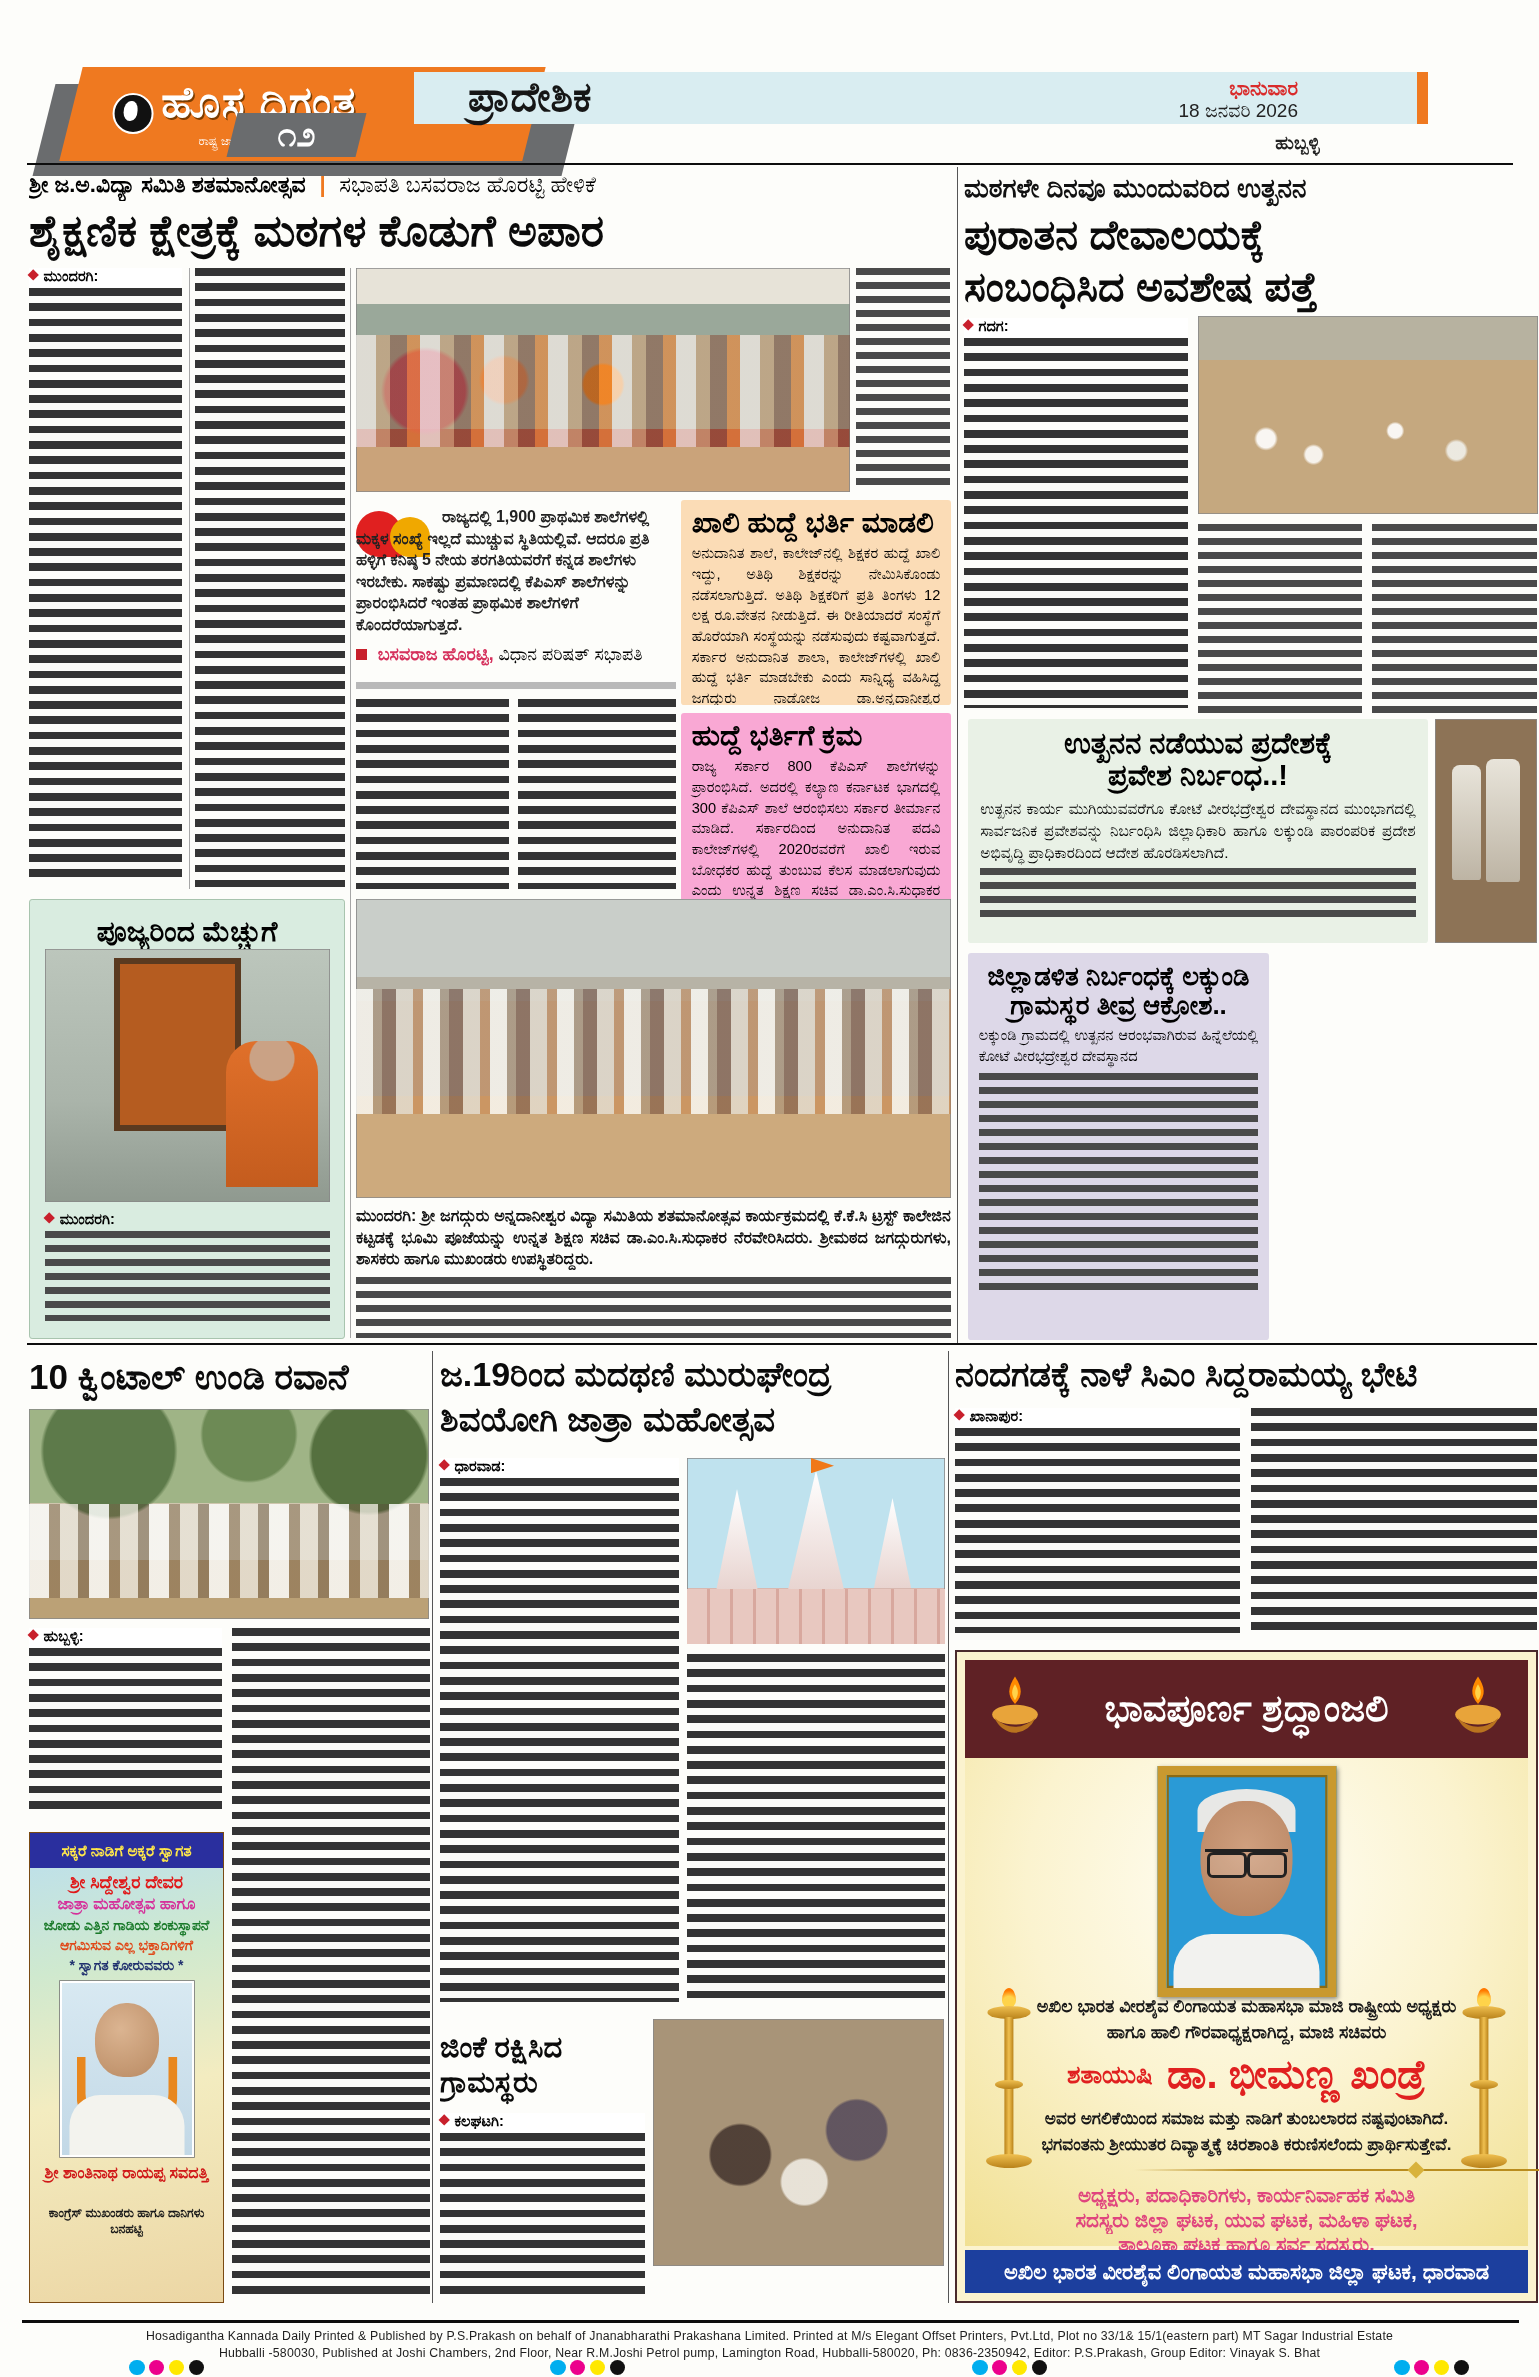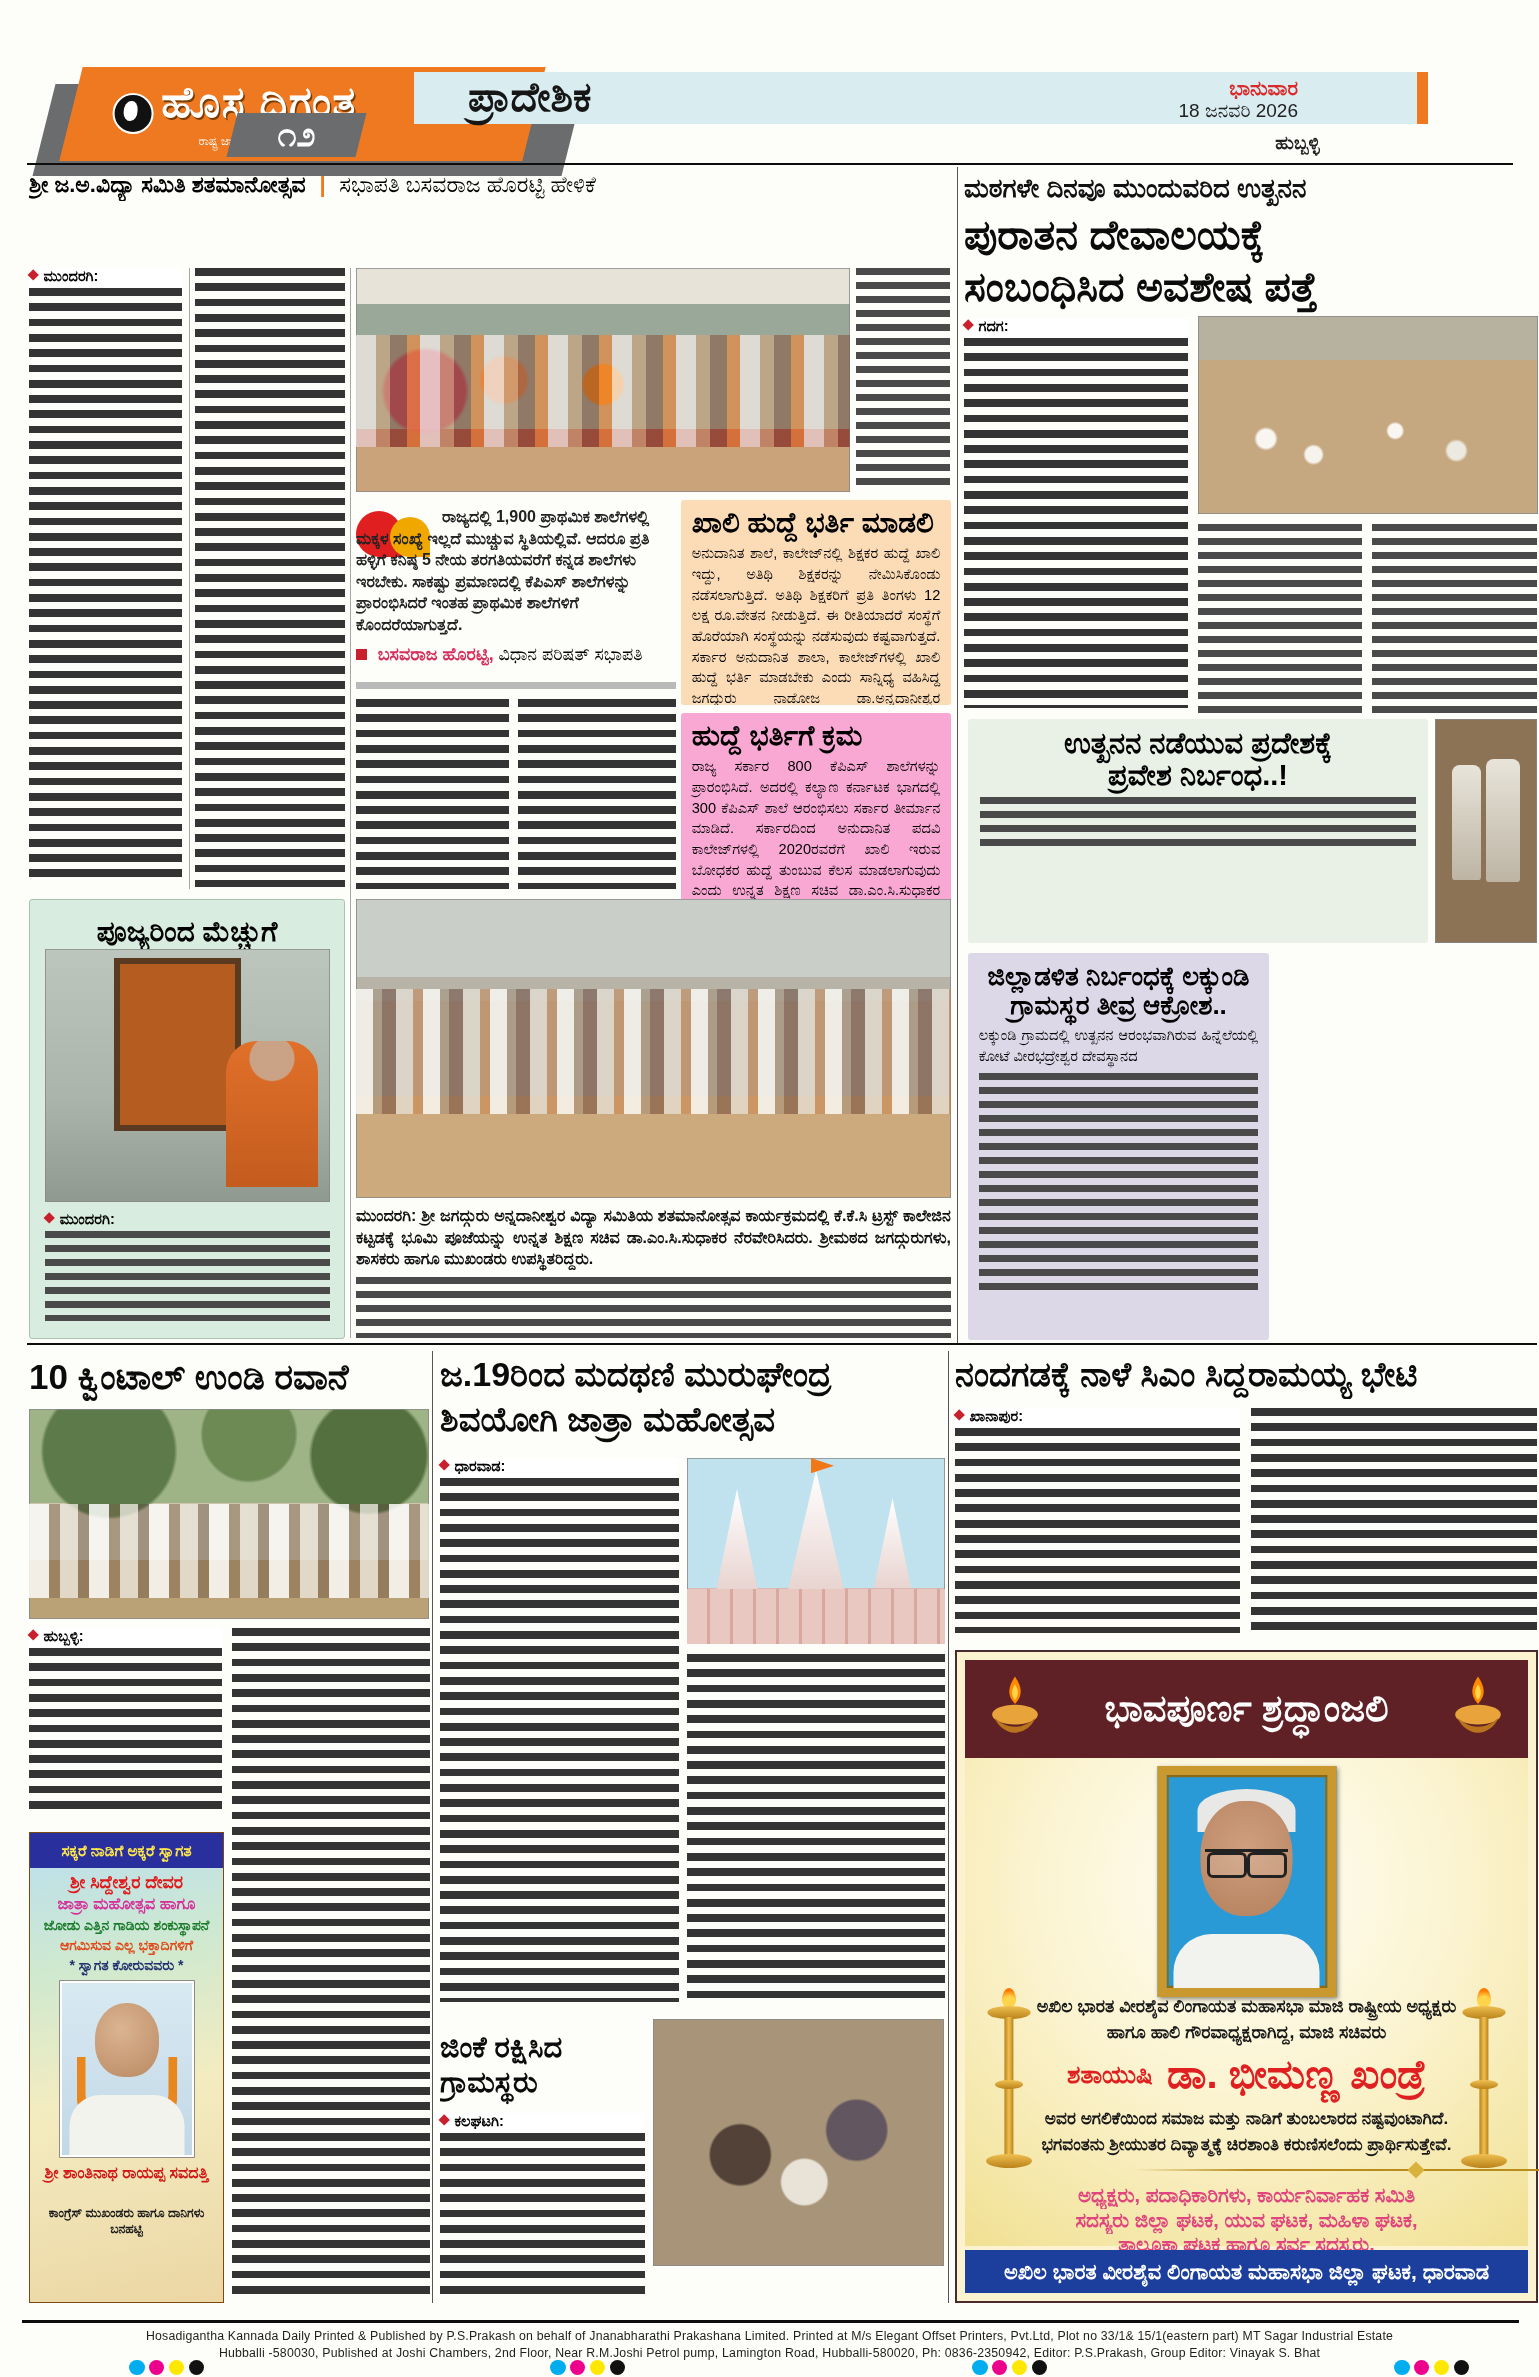--- a/index.html
+++ b/index.html
@@ -114,20 +114,21 @@
     <div class="abs" style="right:0;top:0;width:11.5px;height:52px;background:#ef7920;"></div>
   </div>
   <div class="abs b ctr" style="left:1240px;top:132px;width:115px;font-size:18.4px;color:#222;">ಹುಬ್ಬಳ್ಳಿ</div>
   <div class="abs hrule" style="left:27px;top:163px;width:1486px;height:2.3px;"></div>
 
   <div class="abs ov" style="left:29px;top:172px;width:920px;height:29px;font-size:22px;">
     <span class="b">ಶ್ರೀ ಜ.ಅ.ವಿದ್ಯಾ ಸಮಿತಿ ಶತಮಾನೋತ್ಸವ</span>
     <span class="b" style="color:#ef7920;padding:0 7.7px;">|</span>
     <span>ಸಭಾಪತಿ ಬಸವರಾಜ ಹೊರಟ್ಟಿ ಹೇಳಿಕೆ</span>
   </div>
+  <div class="abs b ov" style="left:29px;top:201px;width:922px;height:61px;font-size:44px;line-height:60px;color:#0b0b0b;">ಶೈಕ್ಷಣಿಕ ಕ್ಷೇತ್ರಕ್ಕೆ ಮಠಗಳ ಕೊಡುಗೆ ಅಪಾರ</div>
 
   <div class="abs vrule" style="left:189px;top:268px;height:621px;"></div>
   <div class="abs vrule" style="left:350px;top:268px;height:1070px;"></div>
   <div class="abs vrule" style="left:957px;top:167px;height:1176px;background:#555;"></div>
 
   <div class="abs" style="left:29px;top:268px;width:153px;height:621px;">
     <div class="dateline-row"><span class="diamond"></span><span class="b">ಮುಂದರಗಿ:</span></div>
     <div class="sim" style="height:595px;"></div>
   </div>
   <div class="abs sim" style="left:195px;top:268px;width:150px;height:619px;"></div>
@@ -182,20 +183,21 @@
     <div class="dateline-row"><span class="diamond"></span><span class="b">ಗದಗ:</span></div>
     <div class="sim" style="height:370px;"></div>
   </div>
   <div class="abs photo photo-excav" style="left:1198px;top:316px;width:340px;height:198px;"></div>
   <div class="abs sim lt" style="left:1198px;top:524px;width:164px;height:189px;"></div>
   <div class="abs sim lt" style="left:1372px;top:524px;width:165px;height:189px;"></div>
 
   <div class="abs softbox ov" style="left:968px;top:719px;width:460px;height:224px;background:#e9f1e6;padding:9.2px 12.3px;box-sizing:border-box;">
     <div class="boxtitle ctr" style="font-size:29px;">ಉತ್ಖನನ ನಡೆಯುವ ಪ್ರದೇಶಕ್ಕೆ</div>
     <div class="boxtitle ctr" style="font-size:29px;">ಪ್ರವೇಶ ನಿರ್ಬಂಧ..!</div>
+    <div class="boxbody" style="margin-top:6.1px;font-size:15.3px;">ಉತ್ಖನನ ಕಾರ್ಯ ಮುಗಿಯುವವರೆಗೂ ಕೋಟೆ ವೀರಭದ್ರೇಶ್ವರ ದೇವಸ್ಥಾನದ ಮುಂಭಾಗದಲ್ಲಿ ಸಾರ್ವಜನಿಕ ಪ್ರವೇಶವನ್ನು ನಿರ್ಬಂಧಿಸಿ ಜಿಲ್ಲಾಧಿಕಾರಿ ಹಾಗೂ ಲಕ್ಕುಂಡಿ ಪಾರಂಪರಿಕ ಪ್ರದೇಶ ಅಭಿವೃದ್ಧಿ ಪ್ರಾಧಿಕಾರದಿಂದ ಆದೇಶ ಹೊರಡಿಸಲಾಗಿದೆ.</div>
     <div class="sim lt" style="height:54px;margin-top:4.6px;"></div>
   </div>
   <div class="abs photo photo-stone" style="left:1435px;top:719px;width:102px;height:224px;">
     <div class="stone" style="left:17px;top:46px;width:29px;height:115px;"></div>
     <div class="stone" style="left:51px;top:40px;width:34px;height:123px;"></div>
   </div>
 
   <div class="abs softbox ov" style="left:968px;top:953px;width:301px;height:387px;background:#ddd8e8;padding:9.2px 10.7px;box-sizing:border-box;">
     <div class="boxtitle ctr" style="font-size:26px;">ಜಿಲ್ಲಾಡಳಿತ ನಿರ್ಬಂಧಕ್ಕೆ ಲಕ್ಕುಂಡಿ</div>
     <div class="boxtitle ctr" style="font-size:26px;">ಗ್ರಾಮಸ್ಥರ ತೀವ್ರ ಆಕ್ರೋಶ..</div>

